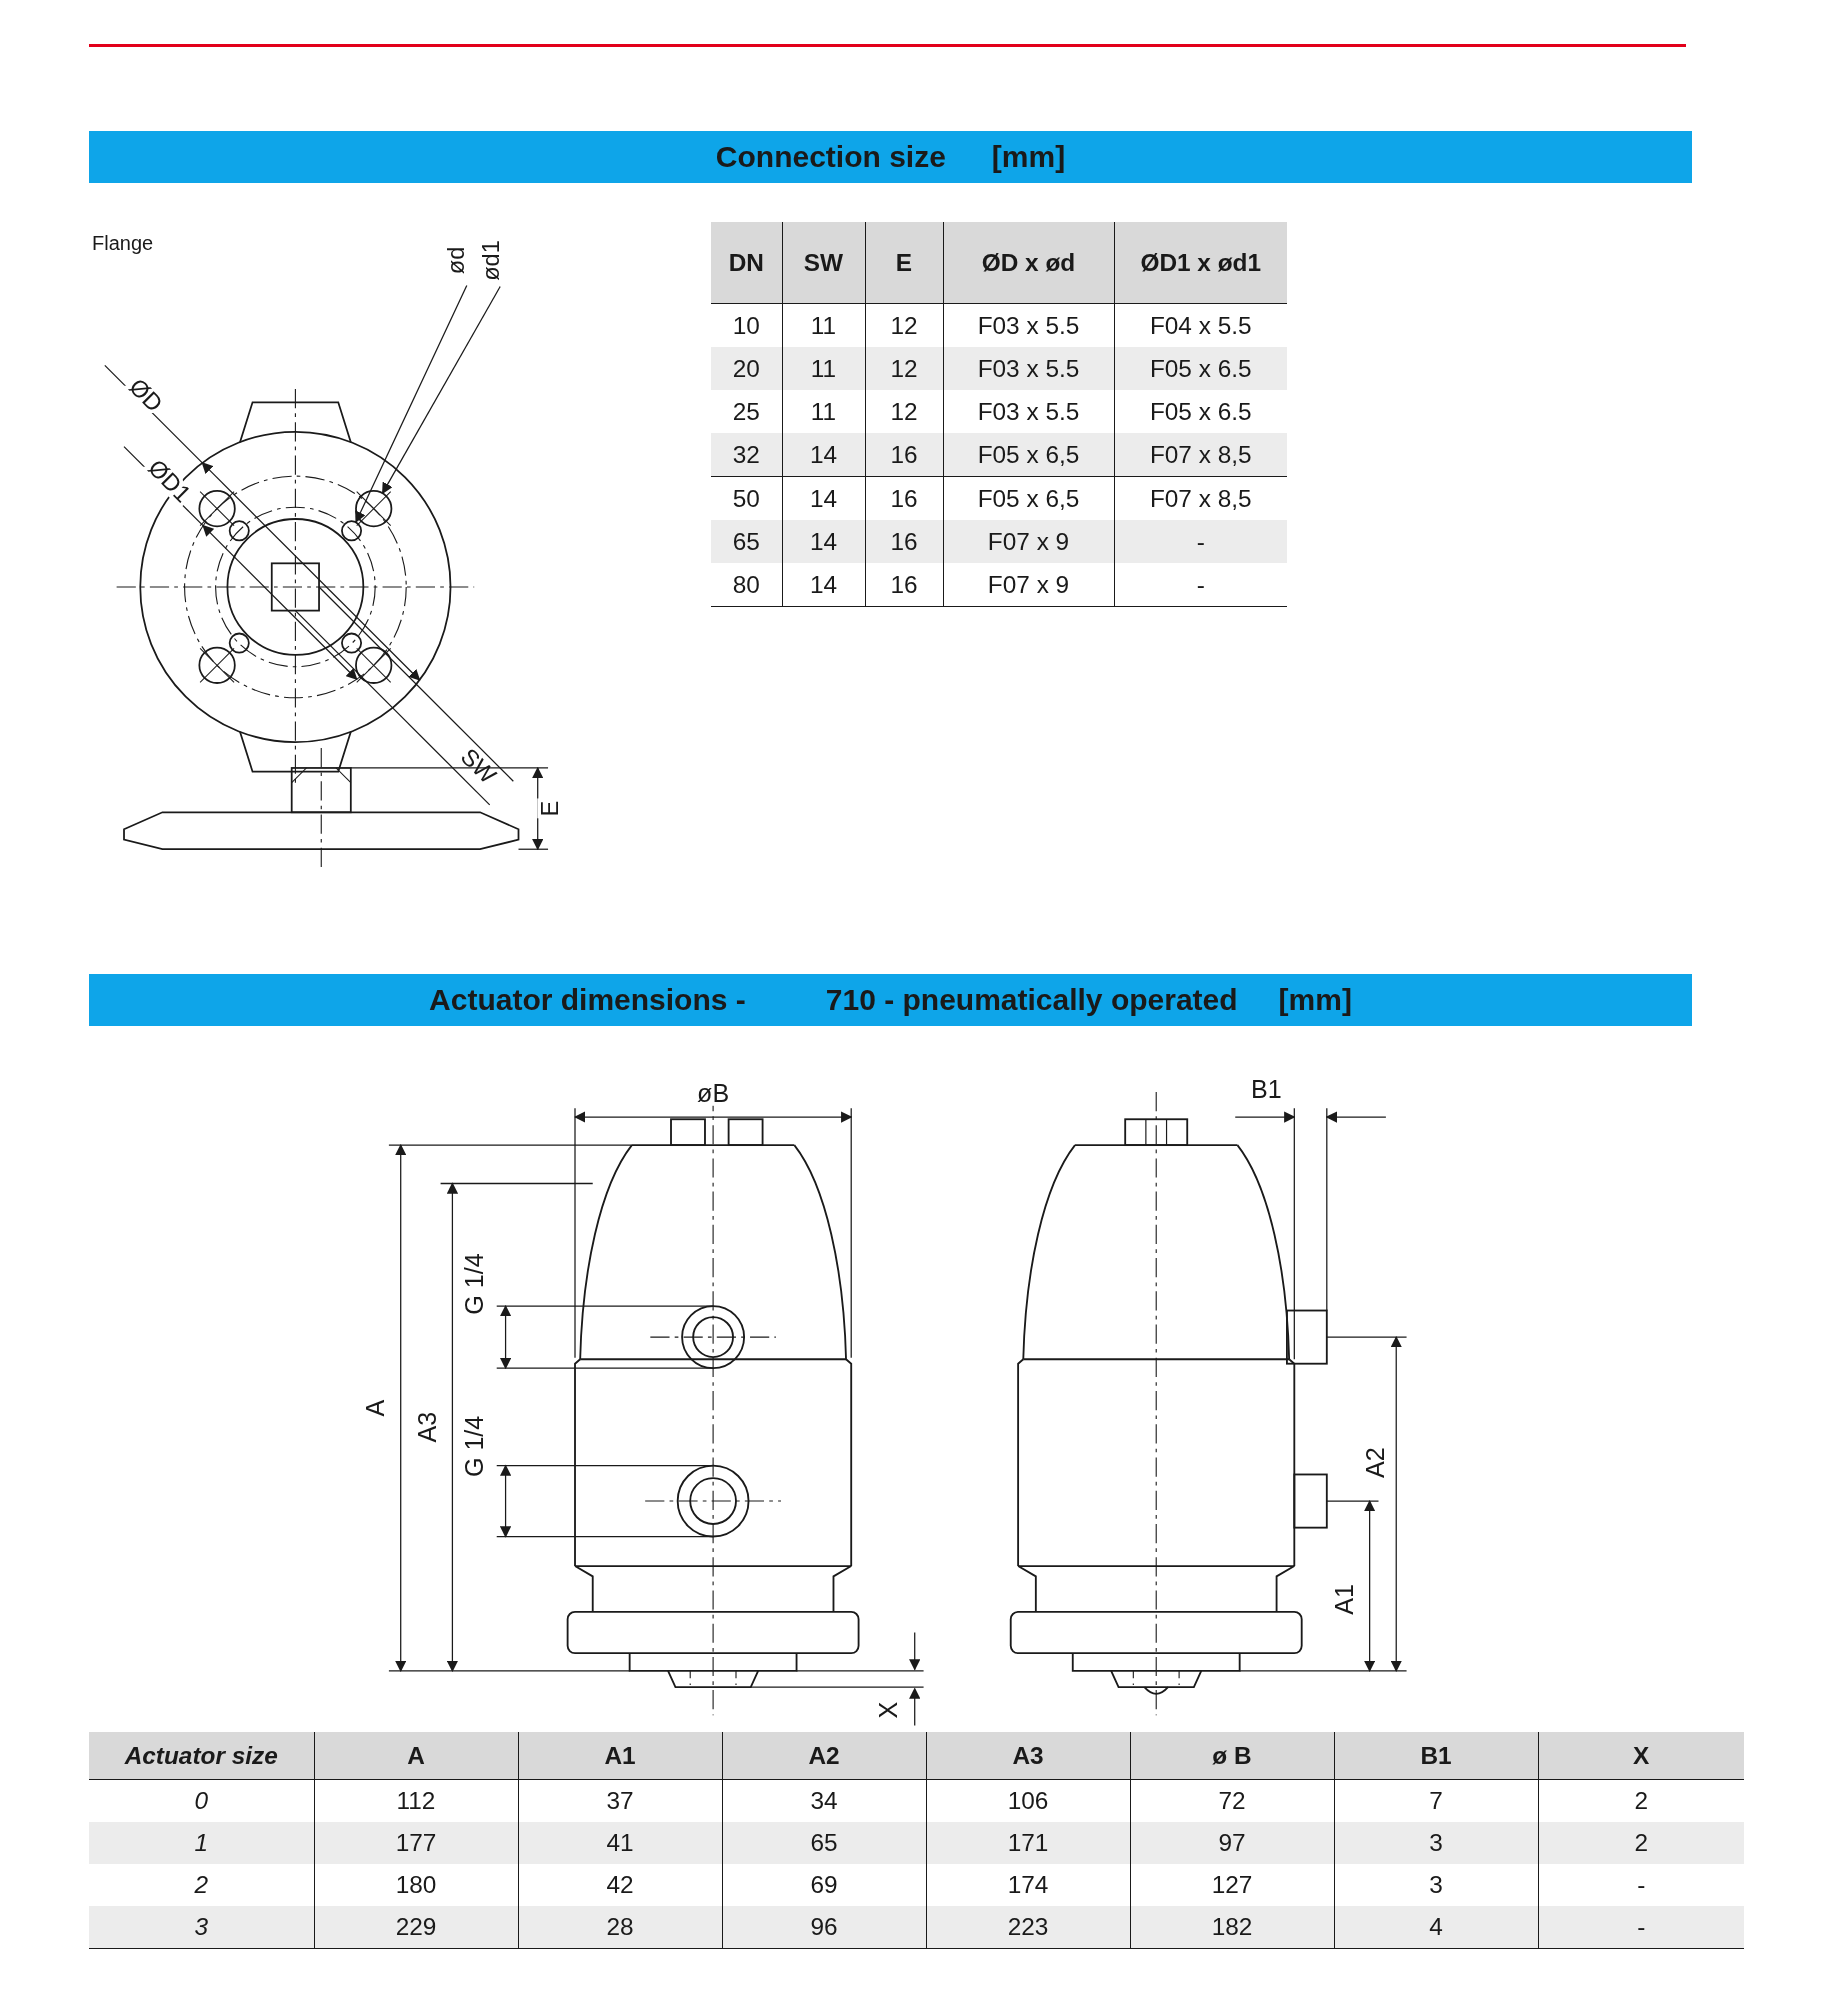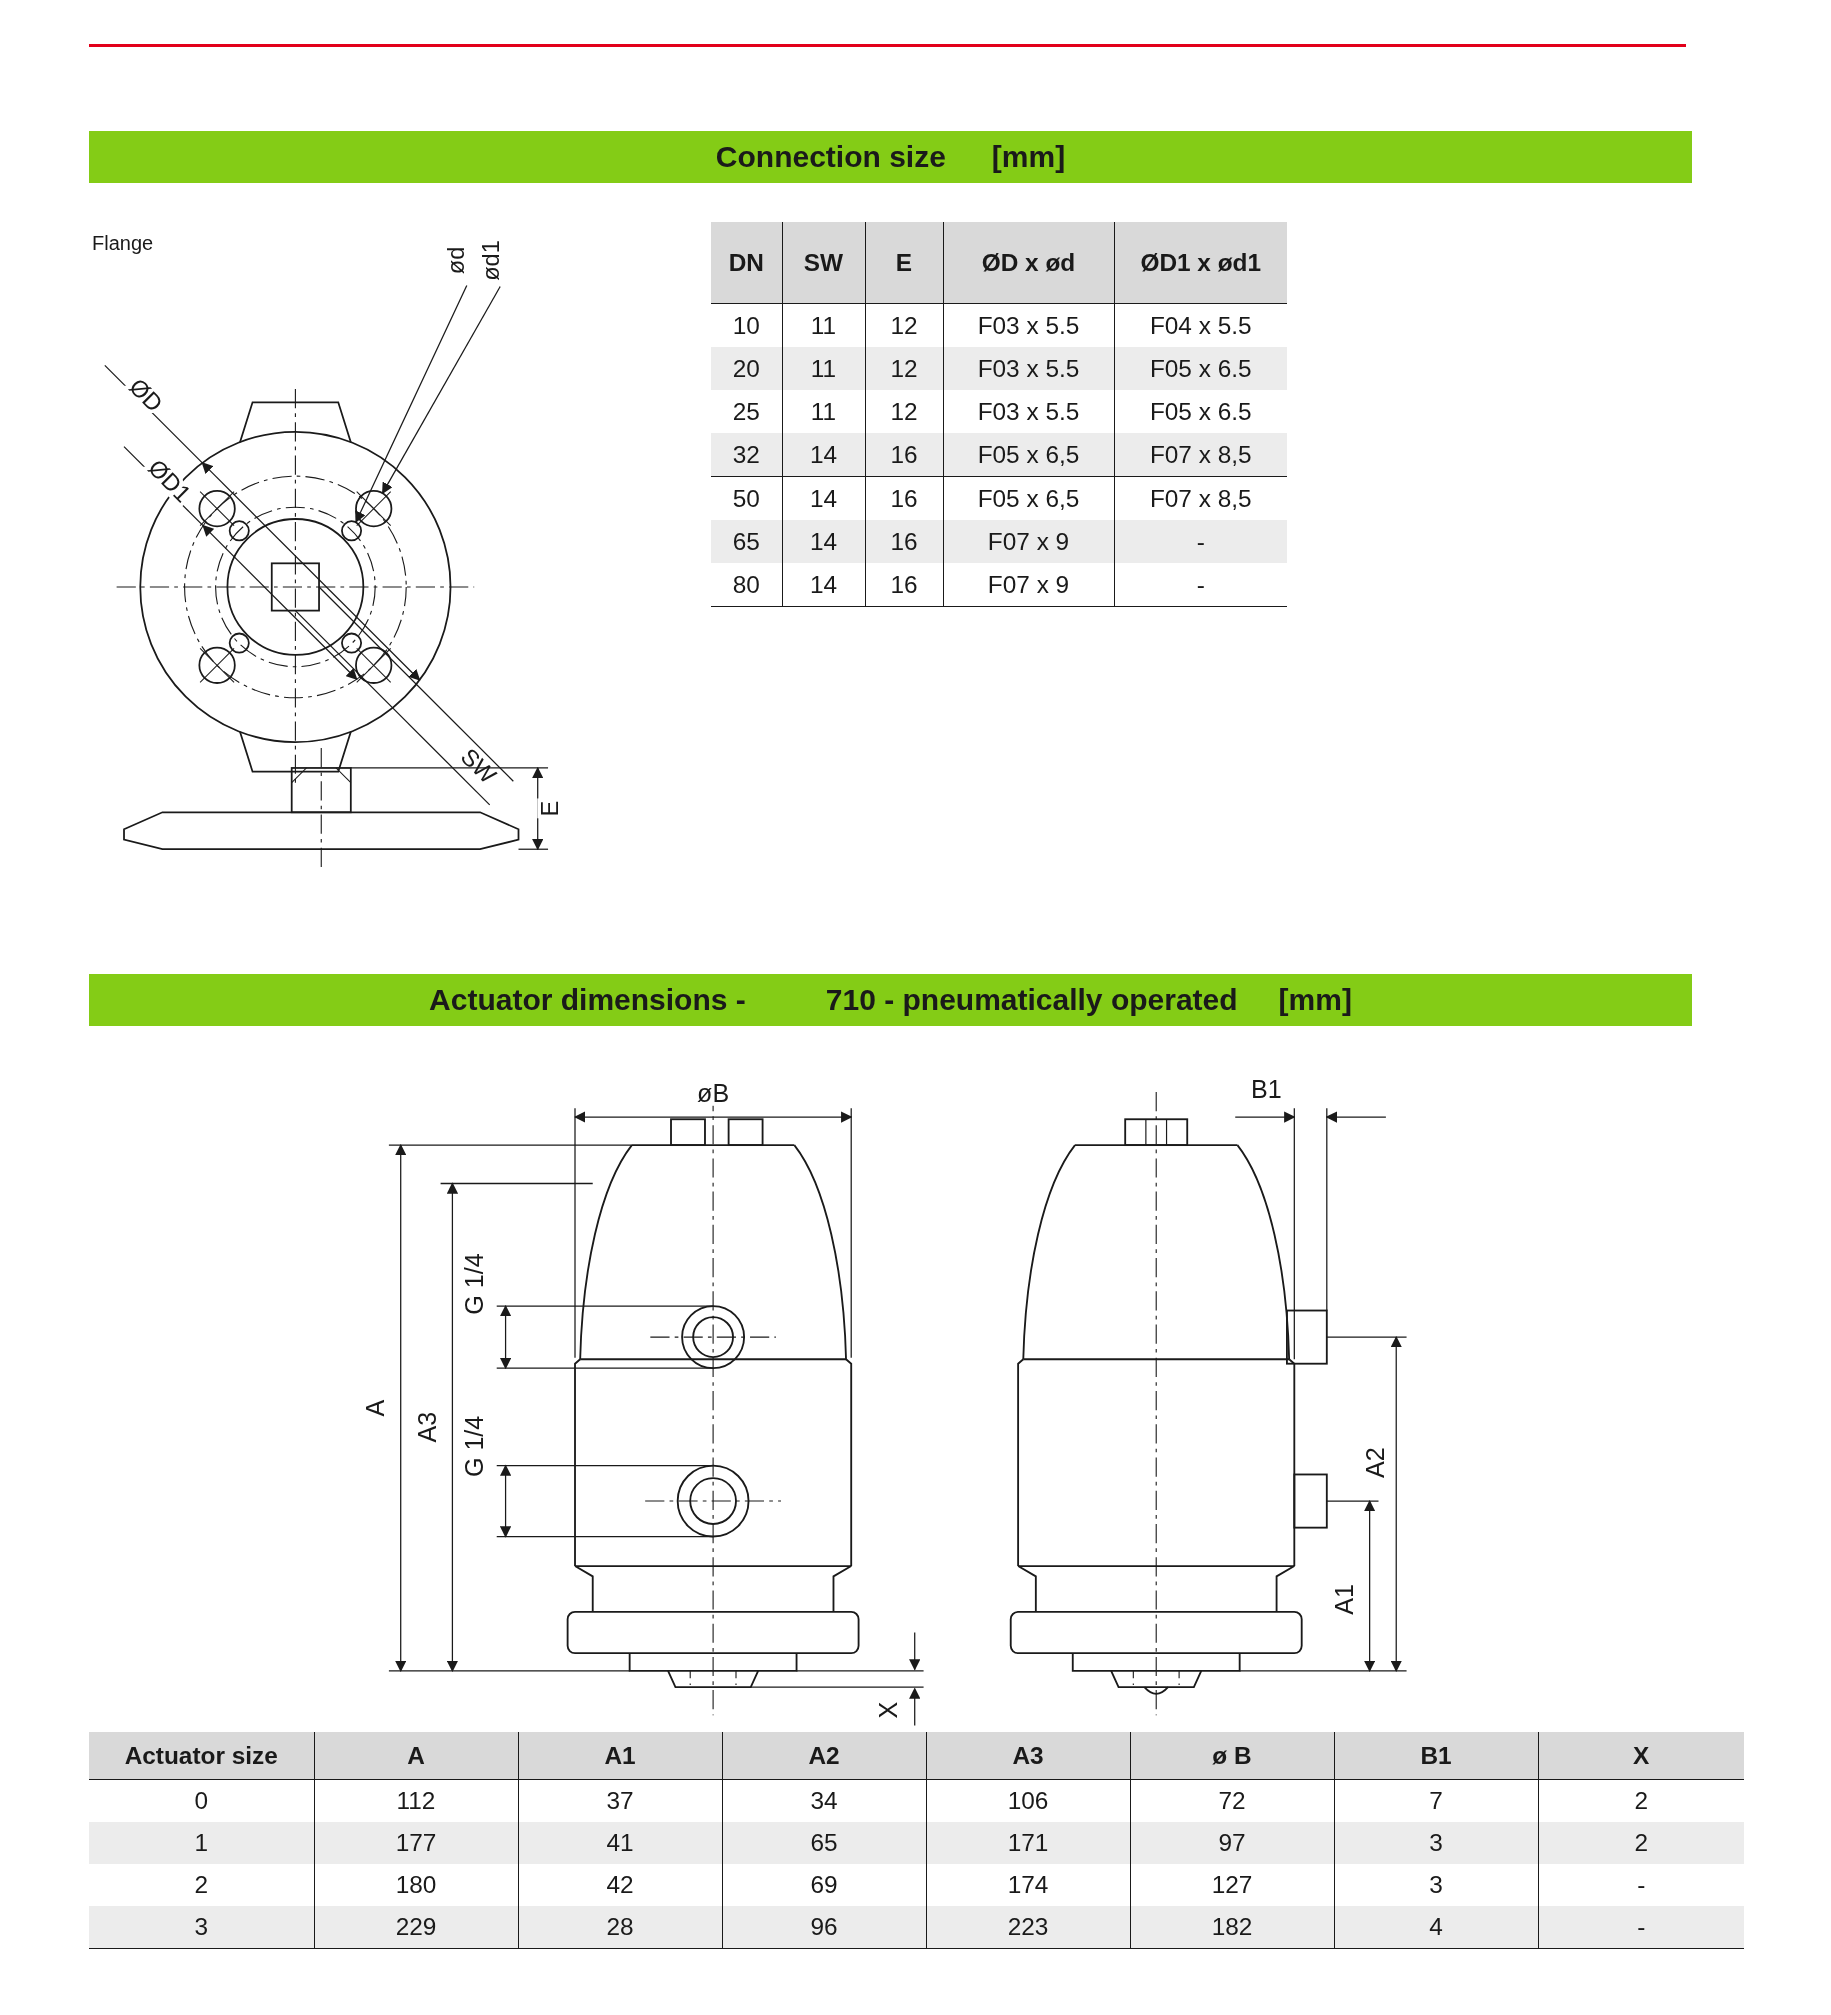--- a/index.html
+++ b/index.html
@@ -1,21 +1,21 @@
 <!DOCTYPE html>
 <html style="font-size:11.8px"><head>
 <meta charset="utf-8">
 <style>
   html,body{margin:0;padding:0;background:#ffffff;}
   .page{position:relative;width:1832px;height:2015px;background:#ffffff;
         font-family:"Liberation Sans",sans-serif;color:#1a1a1a;overflow:hidden;}
 
   .top-rule{position:absolute;left:89px;top:44px;width:1597px;height:3px;background:#e2001a;}
 
-  .section-bar{position:absolute;left:89px;width:1603px;height:52px;background:#84cc16;
+  .section-bar{position:absolute;left:89px;width:1603px;height:52px;background:#0ea5e9;
                display:flex;align-items:center;justify-content:center;
                font-size:30px;font-weight:bold;white-space:pre;}
   .bar1{top:131px;}
   .bar2{top:974px;}
   .gap-lg{margin-left:80px;}
   .gap-md{margin-left:46px;}
   .gap-sm{margin-left:41px;}
 
   .flange-label{position:absolute;left:92px;top:232px;font-size:20px;}
 
@@ -33,21 +33,21 @@
   .conn-table th:first-child,.conn-table td:first-child{border-left:none;}
   .conn-table tbody tr:nth-child(even){background:#ececec;}
   .conn-table tbody tr:nth-child(4) td,
   .conn-table tbody tr:nth-child(7) td,
   .conn-table tbody tr:nth-child(10) td{border-bottom:1.5px solid #1a1a1a;}
 
   .act-table{position:absolute;left:89px;top:1732px;width:1655px;table-layout:fixed;font-size:24.4px;}
   .act-table th{background:#d9d9d9;font-weight:bold;height:47px;border-bottom:1.5px solid #1a1a1a;}
   .act-table td{height:42px;}
   .act-table th,.act-table td{text-align:center;vertical-align:middle;border-left:1.5px solid #1a1a1a;padding:0;}
-  .act-table th:first-child,.act-table td:first-child{border-left:none;}
+  .act-table th:first-child,.act-table td:first-child{border-left:none;font-style:italic;}
   .act-table tbody tr:nth-child(even){background:#ececec;}
   .act-table tbody tr:nth-child(4) td{border-bottom:1.5px solid #1a1a1a;}
 </style>
 </head>
 <body>
 
 <div class="page">
 
   <div class="top-rule"></div>
 

